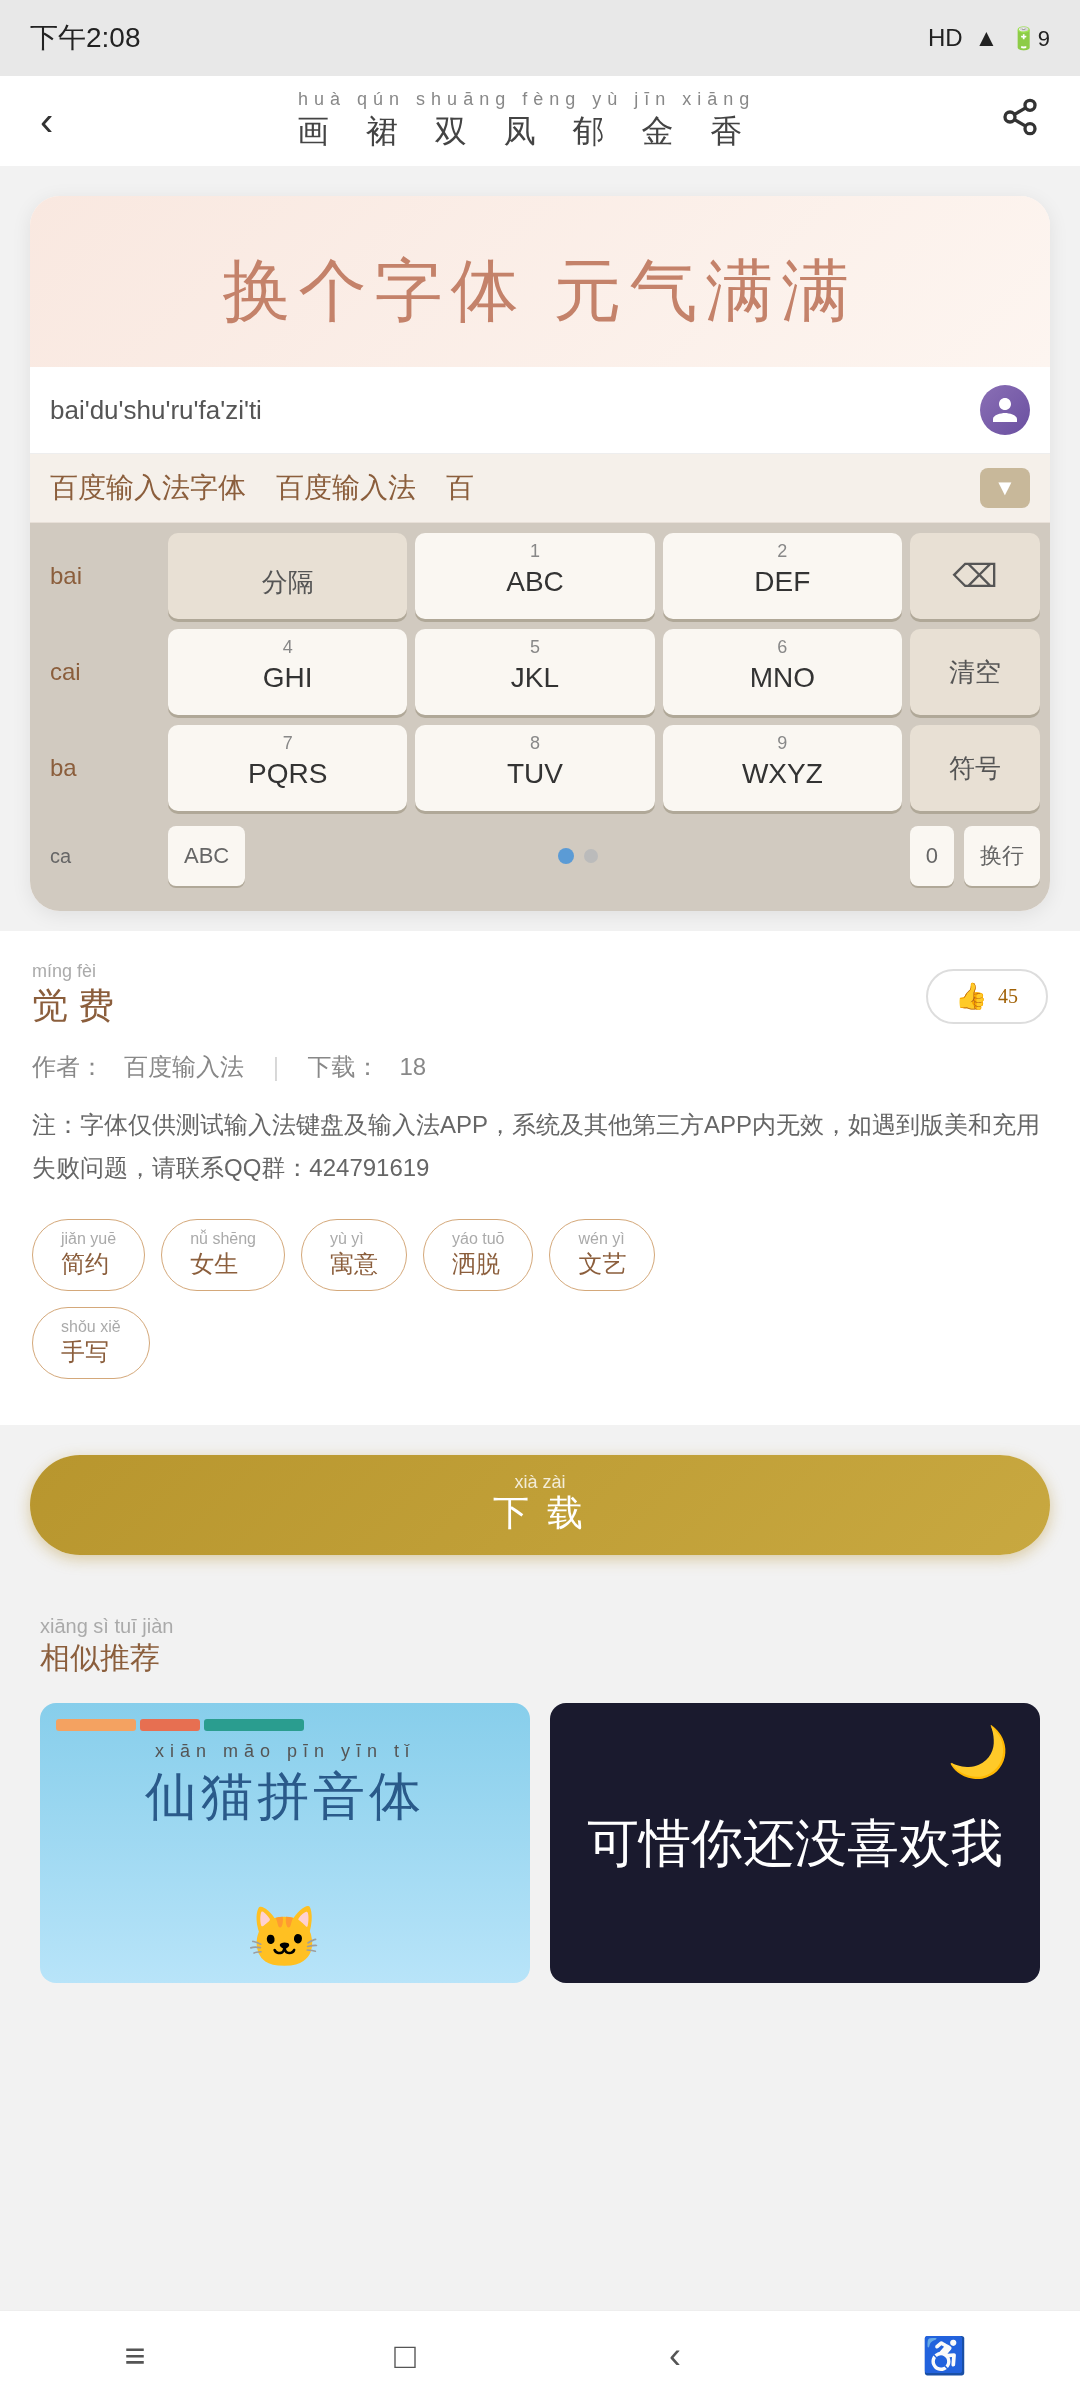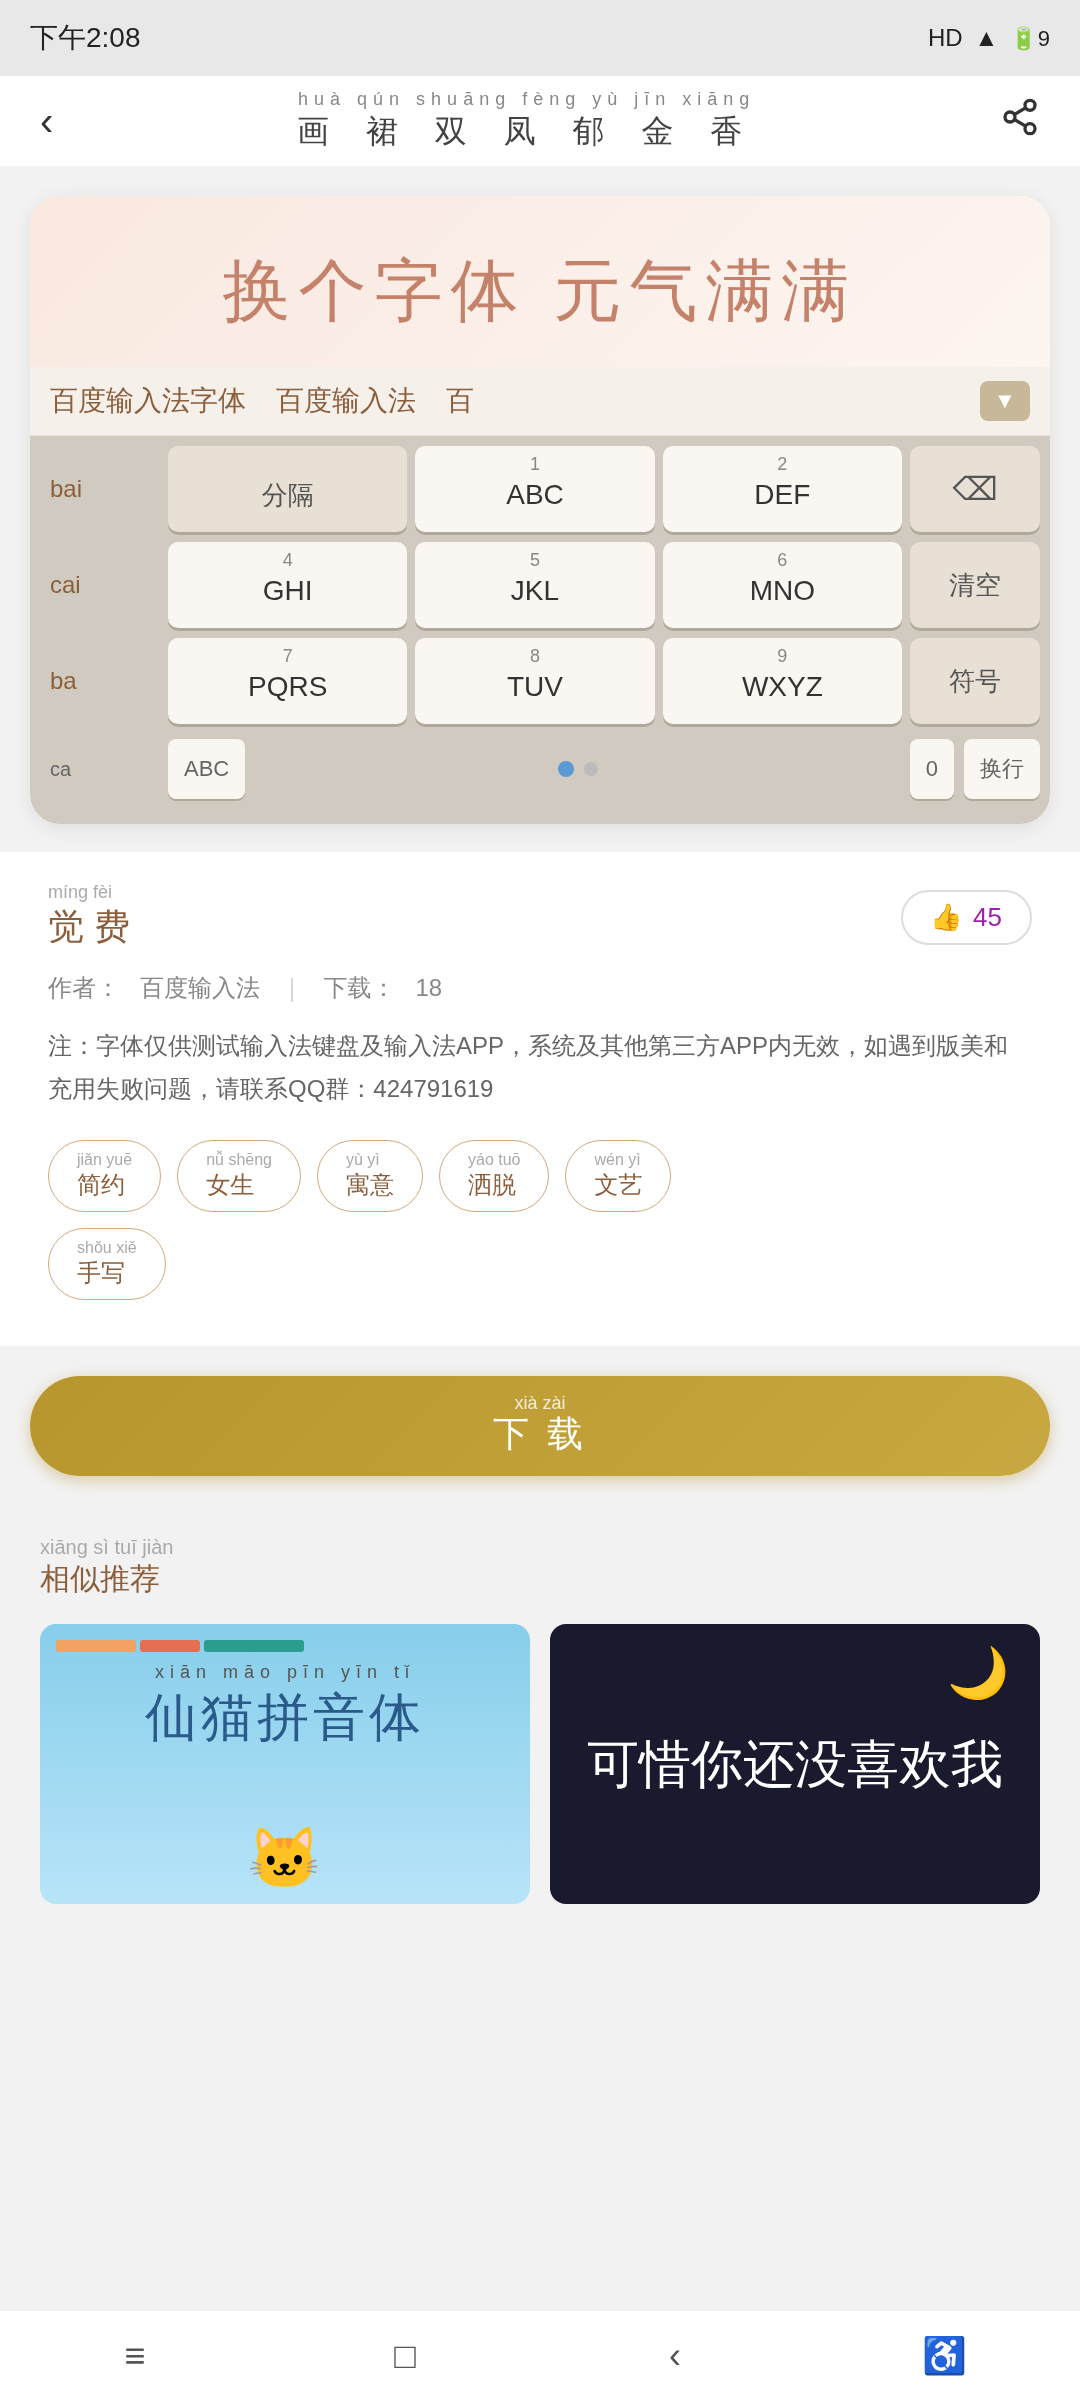--- a/index.html
+++ b/index.html
@@ -268,22 +268,22 @@
     }
     .kb-dot.active {
       background: #5b9bd5;
       width: 16px;
       height: 16px;
     }
 
     
     .font-info-section {
       background: #fff;
-      padding: 30px 48px;
-      margin-top: 28px;
+      padding: 30px 32px;
+      margin-top: 20px;
     }
     .font-title-row {
       display: flex;
       align-items: center;
       justify-content: space-between;
       margin-bottom: 20px;
     }
     .font-name-cn {
       font-size: 36px;
       color: #8b5e3c;
@@ -294,22 +294,23 @@
       gap: 10px;
       border: 2px solid #ddd;
       border-radius: 50px;
       padding: 10px 28px;
       font-size: 26px;
       color: #555;
       cursor: pointer;
       background: #fff;
     }
     .like-count {
-      font-size: 26px;
-      color: #a21caf;
+      font-size: 20px;
+      color: #a16207;
+      font-family: Liberation Serif, serif;
     }
     .font-meta {
       font-size: 24px;
       color: #888;
       margin-bottom: 20px;
       display: flex;
       align-items: center;
       gap: 20px;
     }
     .font-meta-divider {
@@ -478,20 +479,28 @@
     </svg>
   </div>
 </div>
 
 <div class="main-card">
 
   <div class="font-banner">
     <div class="font-banner-text">换个字体 元气满满</div>
   </div>
 
+  <div class="input-bar">
+    <div class="input-text">bai'du'shu'ru'fa'zi'ti</div>
+    <div class="input-avatar">
+      <svg width="30" height="30" viewBox="0 0 24 24" fill="white">
+        <path d="M12 12c2.7 0 4.8-2.1 4.8-4.8S14.7 2.4 12 2.4 7.2 4.5 7.2 7.2 9.3 12 12 12zm0 2.4c-3.2 0-9.6 1.6-9.6 4.8v2.4h19.2v-2.4c0-3.2-6.4-4.8-9.6-4.8z"></path>
+      </svg>
+    </div>
+  </div>
 
   <div class="candidate-bar">
     <span class="candidate-item">百度输入法字体</span>
     <span class="candidate-item">百度输入法</span>
     <span class="candidate-item">百</span>
     <div class="candidate-arrow">▼</div>
   </div>
 
   <div class="keyboard-area">
 

